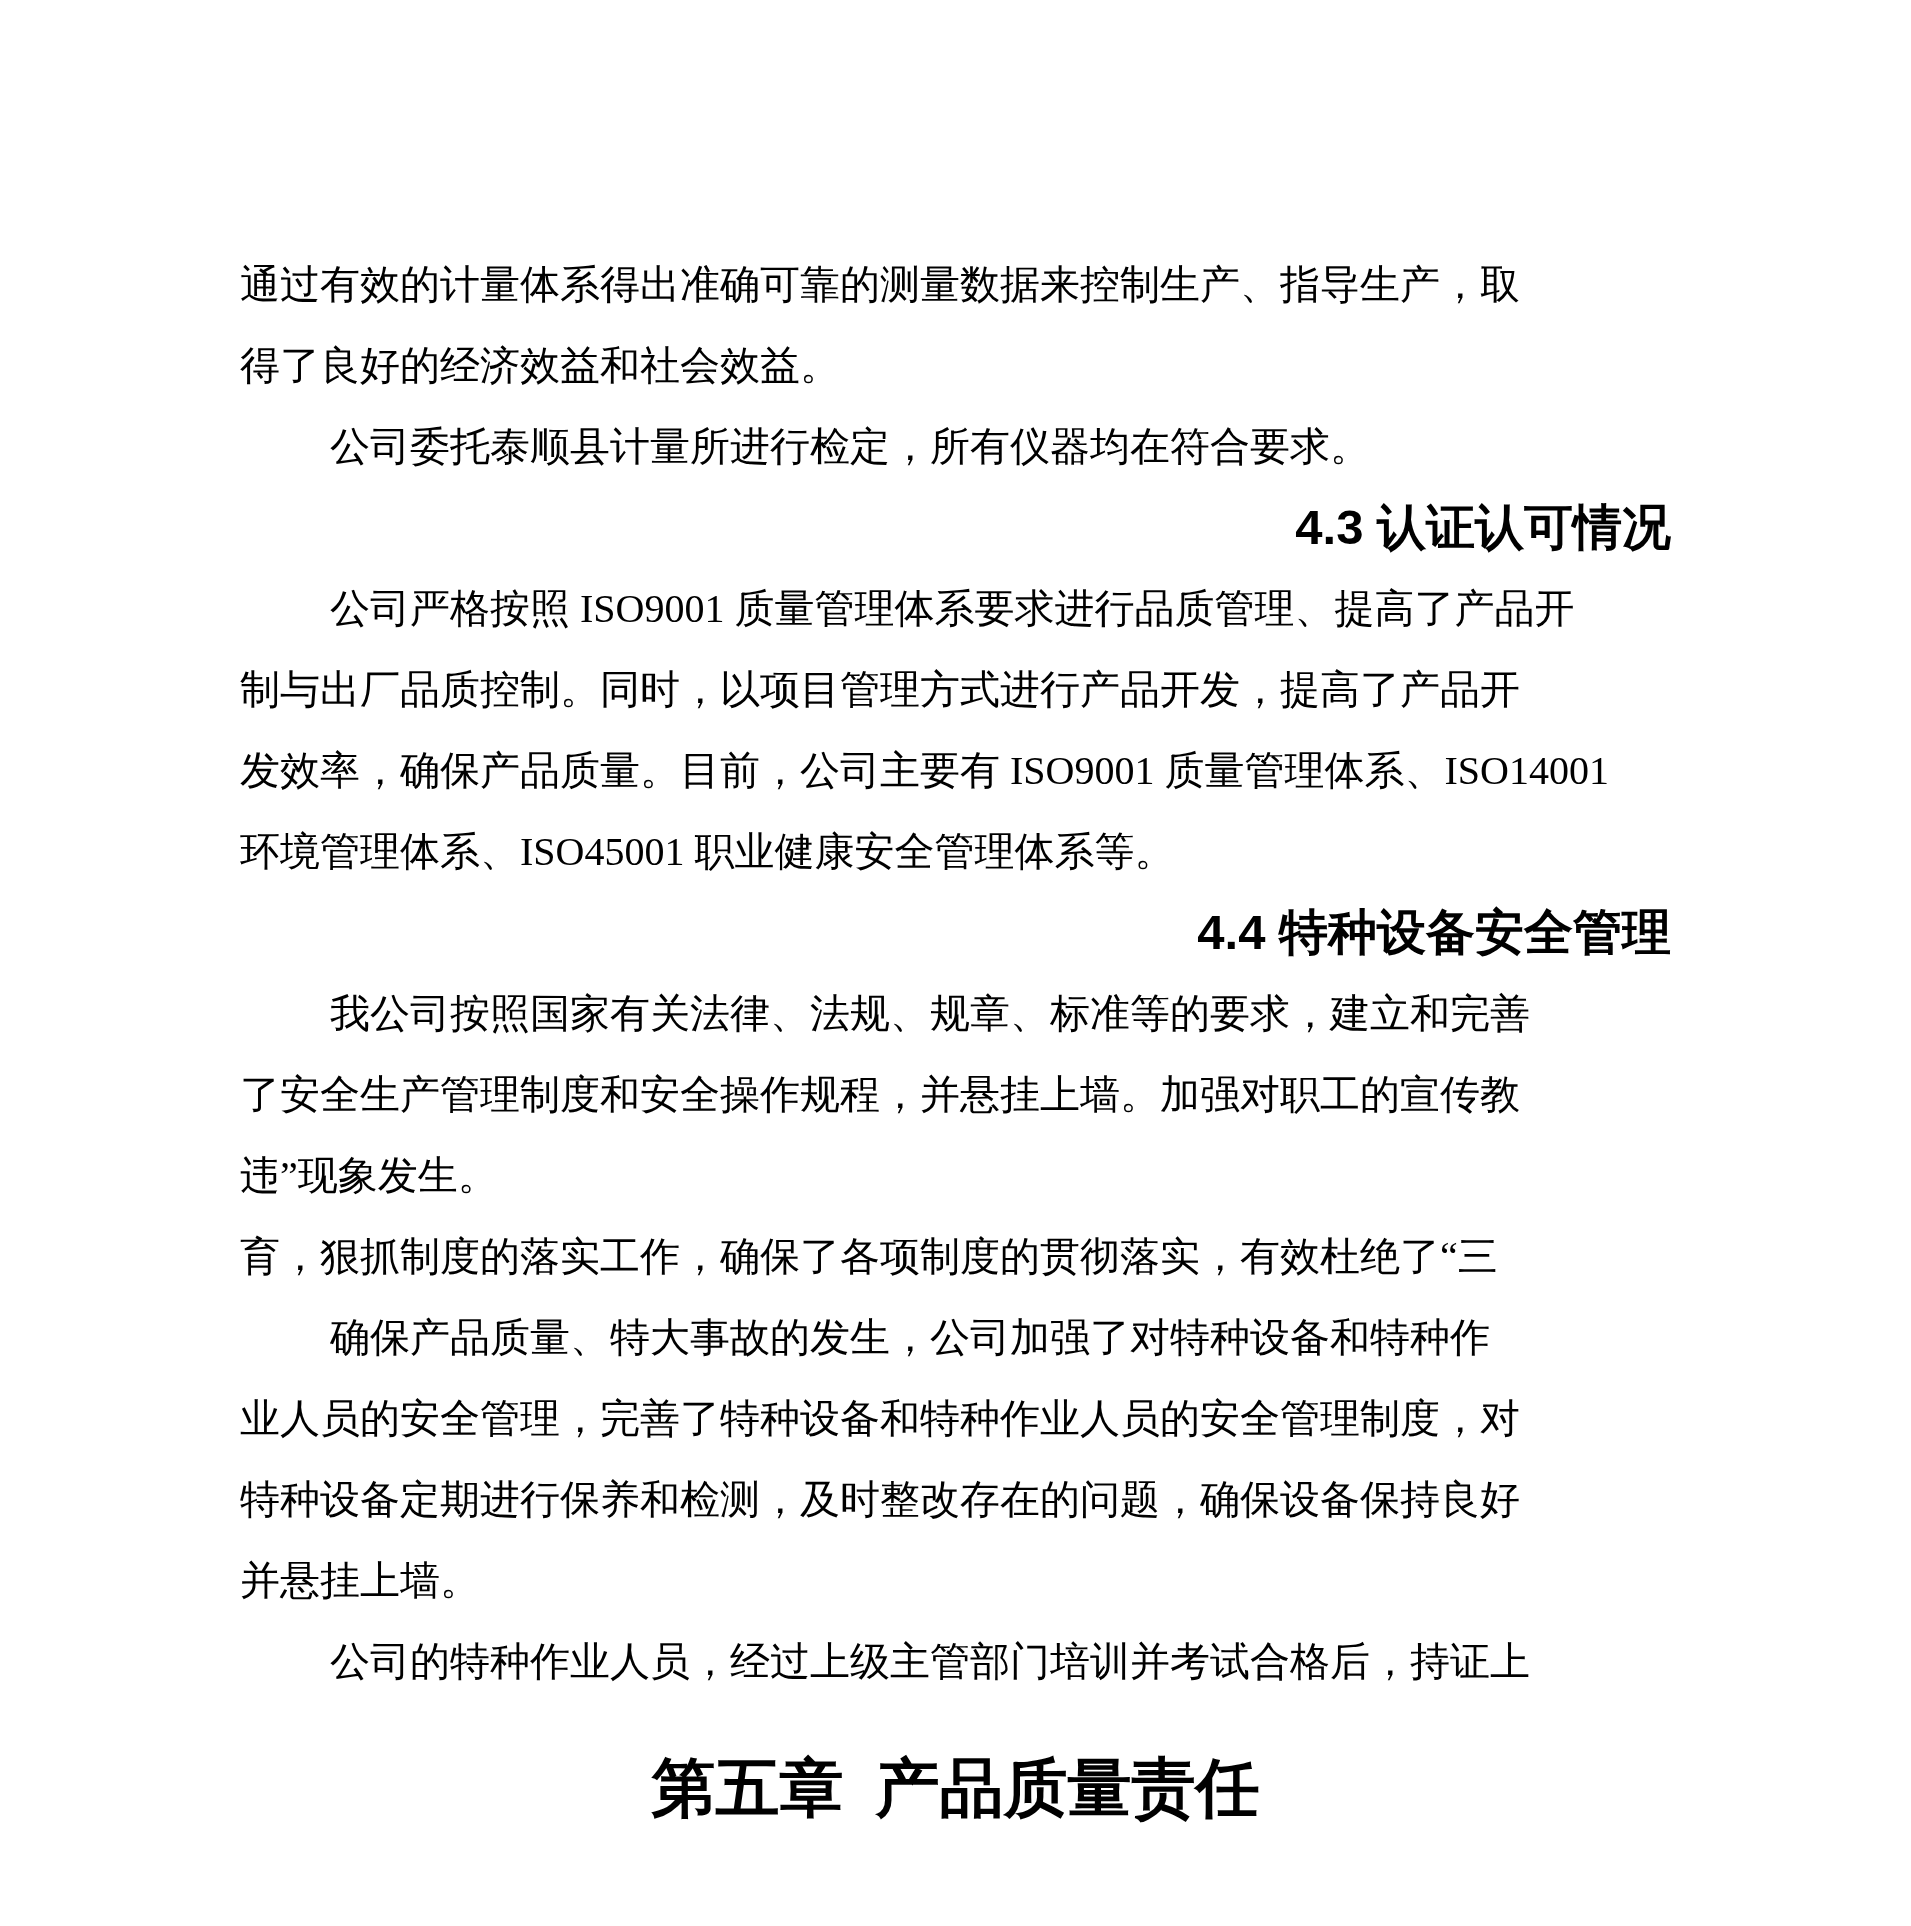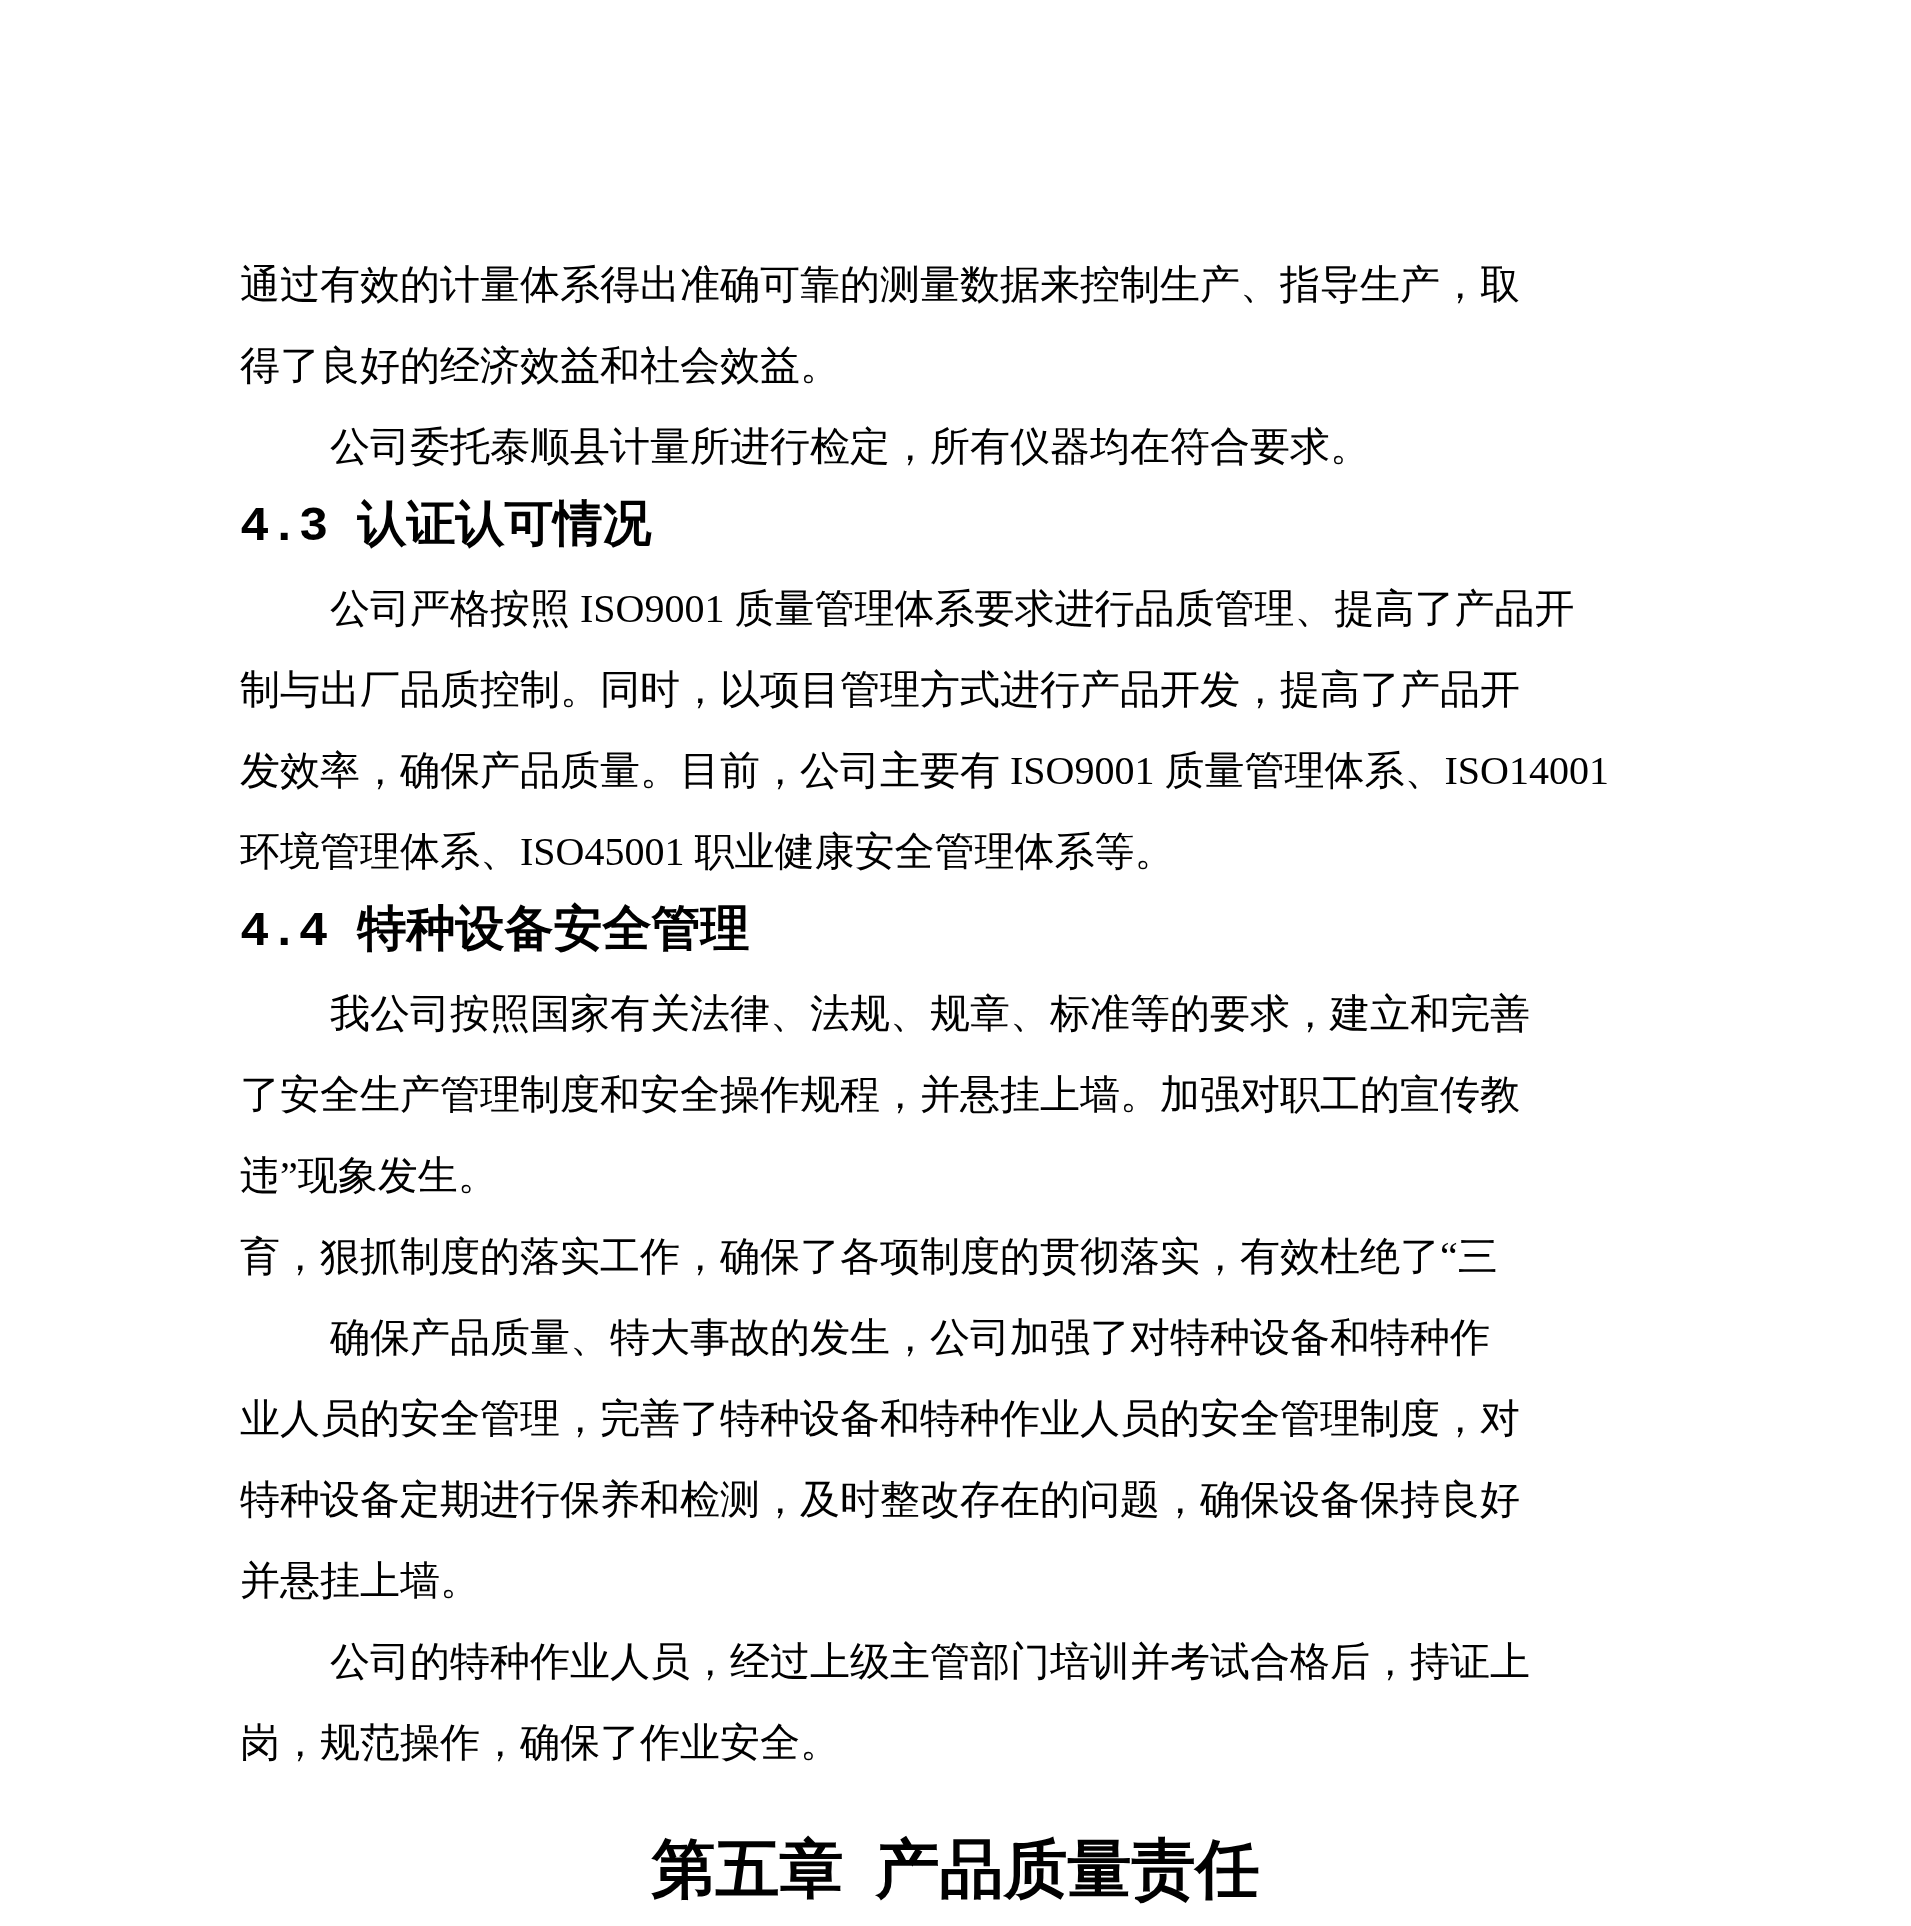--- a/index.html
+++ b/index.html
@@ -20,23 +20,24 @@
   }
   .line{
     font-size:40px;
     line-height:81px;
     height:81px;
     white-space:nowrap;
     text-align:left;
   }
   .indent2{ text-indent:90px; }
   .h{
-    font-family:Liberation Mono, monospace;
+    font-family:Liberation Sans, sans-serif;
     font-weight:bold;
     font-size:49px;
+    text-align:right;
   }
   .chapter{
     font-family:"Liberation Serif", serif;
     font-weight:bold;
     font-size:64px;
     height:116px;
     line-height:116px;
     margin-top:29px;
     margin-bottom:65px;
     text-align:center;
@@ -67,20 +68,19 @@
     <div class="line">了安全生产管理制度和安全操作规程，并悬挂上墙。加强对职工的宣传教</div>
     <div class="line">违”现象发生。</div>
     <div class="line">育，狠抓制度的落实工作，确保了各项制度的贯彻落实，有效杜绝了“三</div>
 
     <div class="line indent2">确保产品质量、特大事故的发生，公司加强了对特种设备和特种作</div>
     <div class="line">业人员的安全管理，完善了特种设备和特种作业人员的安全管理制度，对</div>
     <div class="line">特种设备定期进行保养和检测，及时整改存在的问题，确保设备保持良好</div>
     <div class="line">并悬挂上墙。</div>
 
     <div class="line indent2">公司的特种作业人员，经过上级主管部门培训并考试合格后，持证上</div>
-    <div class="line">岗，规范操作，确保了作业安全。</div>
 
     <div class="chapter">第五章  产品质量责任</div>
 
   </div>
 
 </div>
 
 
 </body></html>

